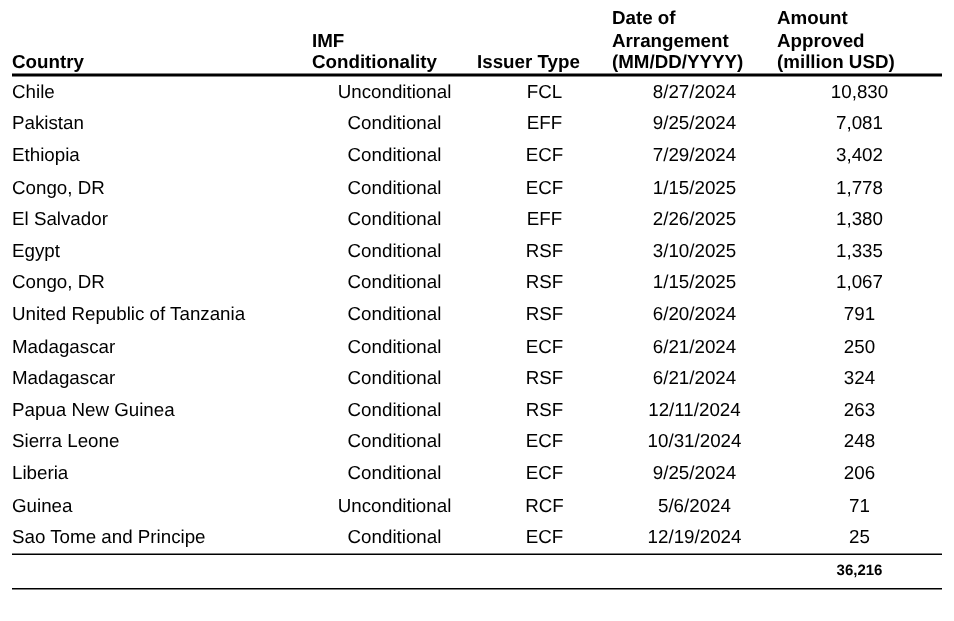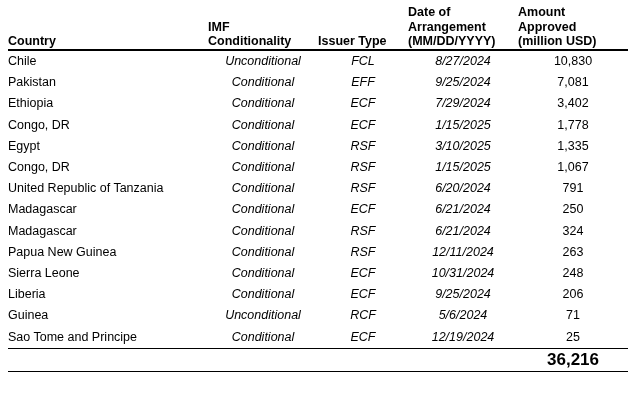--- a/index.html
+++ b/index.html
@@ -59,36 +59,36 @@
   tbody td {
     font-size: 12.5px;
     height: 21.2px;
     line-height: 21.2px;
     vertical-align: middle;
   }
   td.country {
     text-align: left;
     padding-left: 4px;
   }
-  td.center { text-align: center; font-style: italic; }
+  td.center { text-align: center; }
   td.amount { text-align: center; }
 
   
   .rule-top {
     border-top: 2.2px solid #000;
   }
   .rule-bottom {
     border-top: 1.4px solid #000;
   }
   .rule-final {
     border-top: 1.6px solid #000;
   }
 
   tfoot td {
-    font-size: 17px;
+    font-size: 10px;
     font-weight: bold;
     text-align: center;
     height: 22px;
     line-height: 22px;
     vertical-align: middle;
   }
   .spacer-top { height: 4px; }
 </style>
 </head>
 <body>
@@ -149,20 +149,27 @@
         <td class="amount">3,402</td>
       </tr>
       <tr>
         <td class="country">Congo, DR</td>
         <td class="center">Conditional</td>
         <td class="center">ECF</td>
         <td class="center">1/15/2025</td>
         <td class="amount">1,778</td>
       </tr>
       <tr>
+        <td class="country">El Salvador</td>
+        <td class="center">Conditional</td>
+        <td class="center">EFF</td>
+        <td class="center">2/26/2025</td>
+        <td class="amount">1,380</td>
+      </tr>
+      <tr>
         <td class="country">Egypt</td>
         <td class="center">Conditional</td>
         <td class="center">RSF</td>
         <td class="center">3/10/2025</td>
         <td class="amount">1,335</td>
       </tr>
       <tr>
         <td class="country">Congo, DR</td>
         <td class="center">Conditional</td>
         <td class="center">RSF</td>

